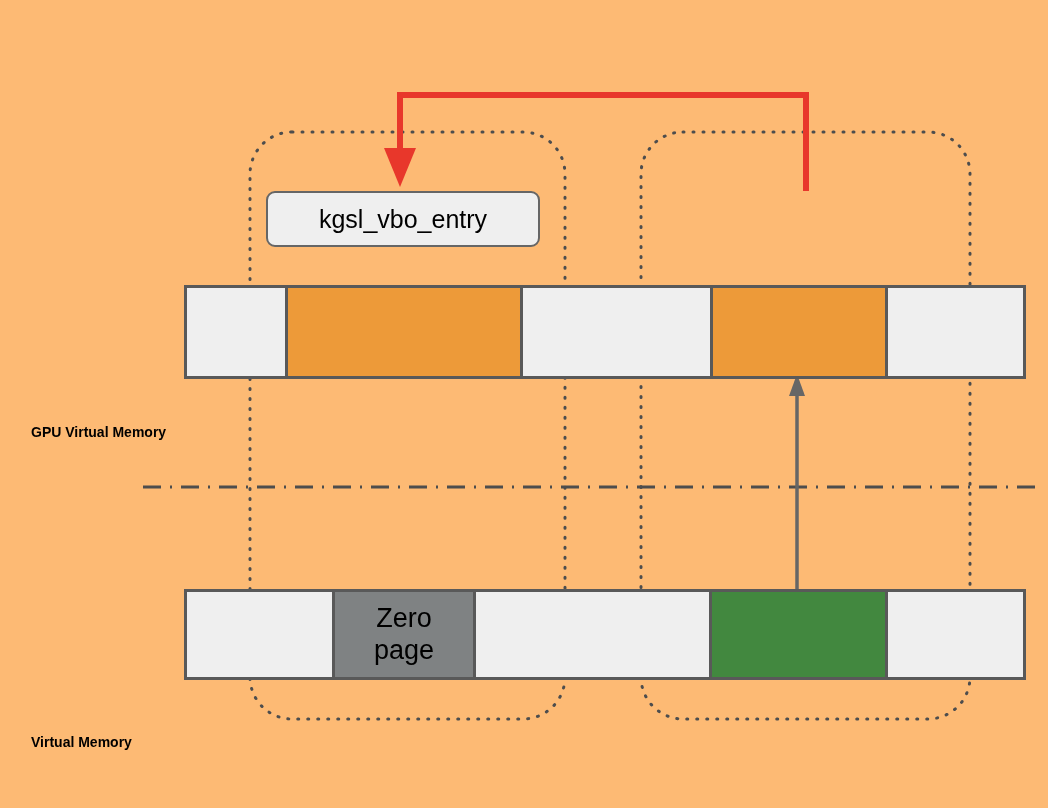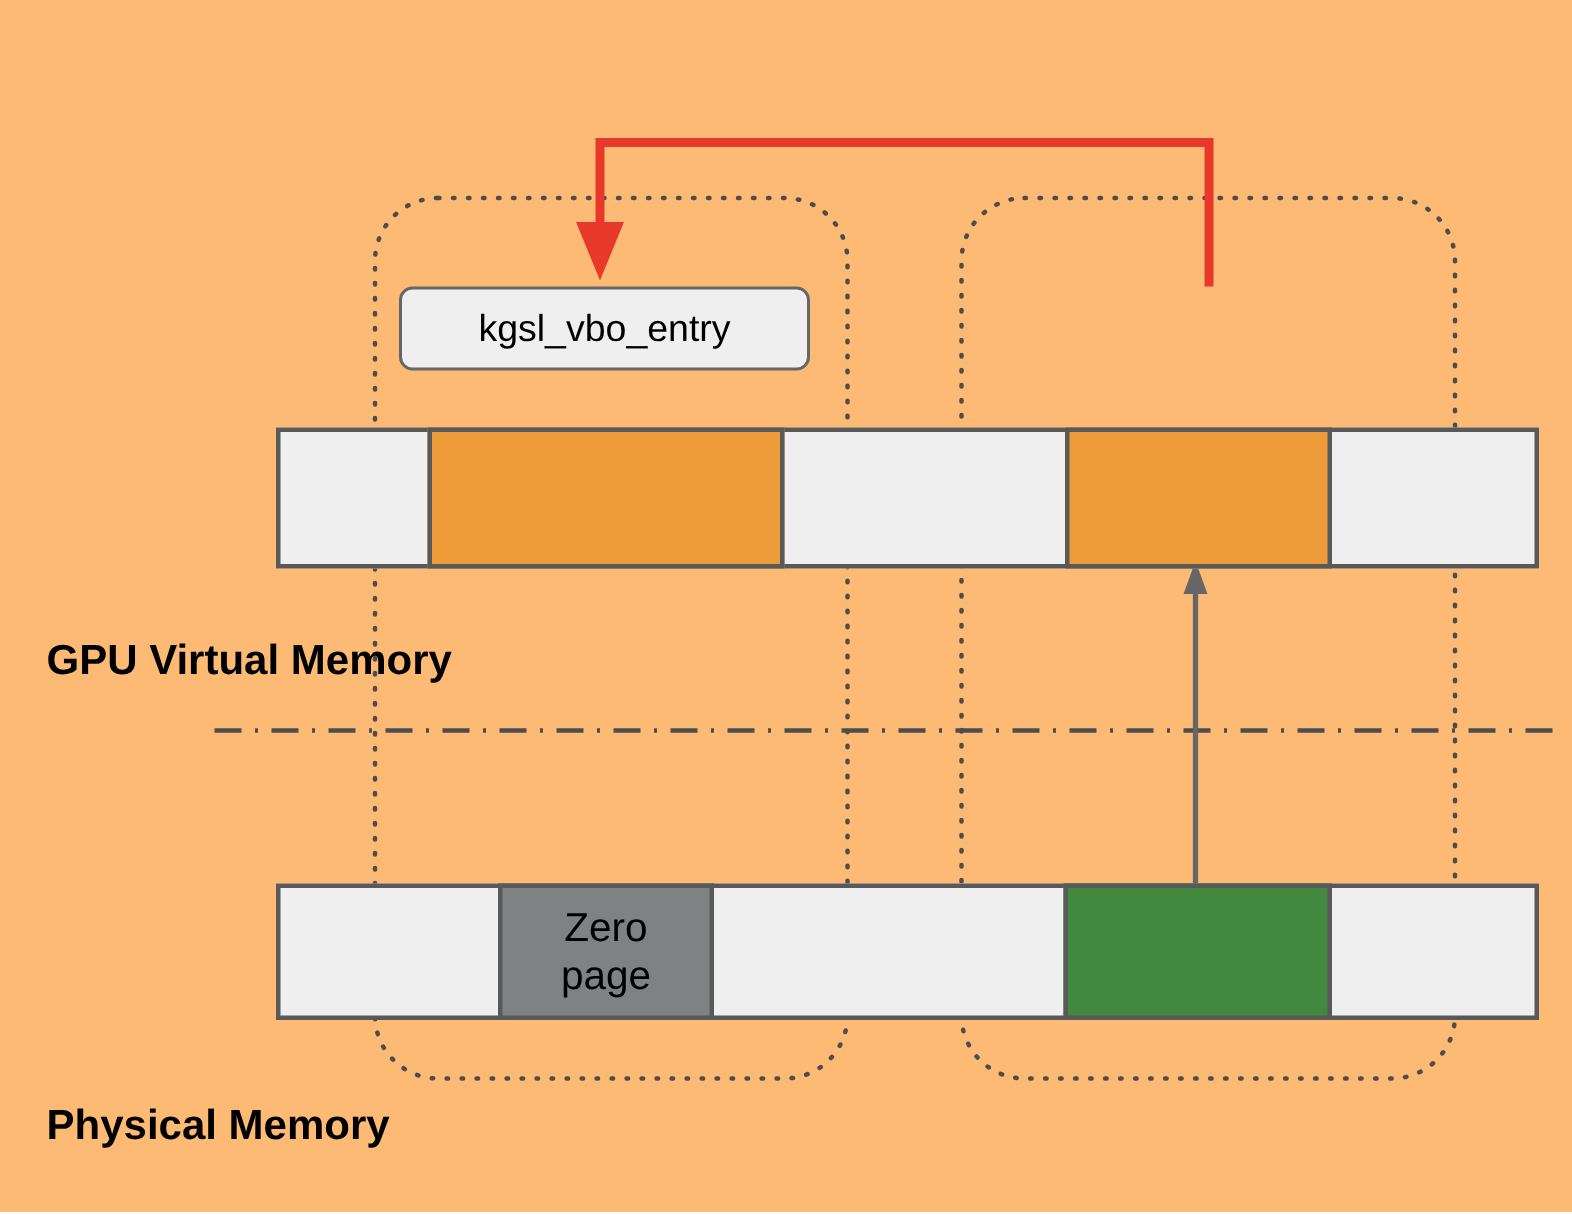--- a/index.html
+++ b/index.html
@@ -89,21 +89,21 @@
     color: #000000;
     line-height: 1.15;
   }
   .seg-orange { background: #ed9a39; }
   .seg-green  { background: #42883f; }
   .seg-gray   { background: #7f8283; }
 
   
   .section-label {
     position: absolute;
-    font-size: 28px;
+    font-size: 14px;
     font-weight: bold;
     color: #000000;
     white-space: nowrap;
     z-index: 6;
   }
   #gpu-label  { left: 31px; top: 424px; }
   #phys-label { left: 31px; top: 734px; }
 </style>
 </head>
 <body>
@@ -140,15 +140,15 @@
 
   <div class="mem-bar" id="phys-bar">
     <div class="mem-seg seg-gray" style="left:145px; width:144px;">
       <span>Zero</span>
       <span>page</span>
     </div>
     <div class="mem-seg seg-green" style="left:522px; width:179px;"></div>
   </div>
 
   <div class="section-label" id="gpu-label">GPU Virtual Memory</div>
-  <div class="section-label" id="phys-label">Physical Memory</div>
+  <div class="section-label" id="phys-label">Virtual Memory</div>
 
 </div>
 
 </body></html>

